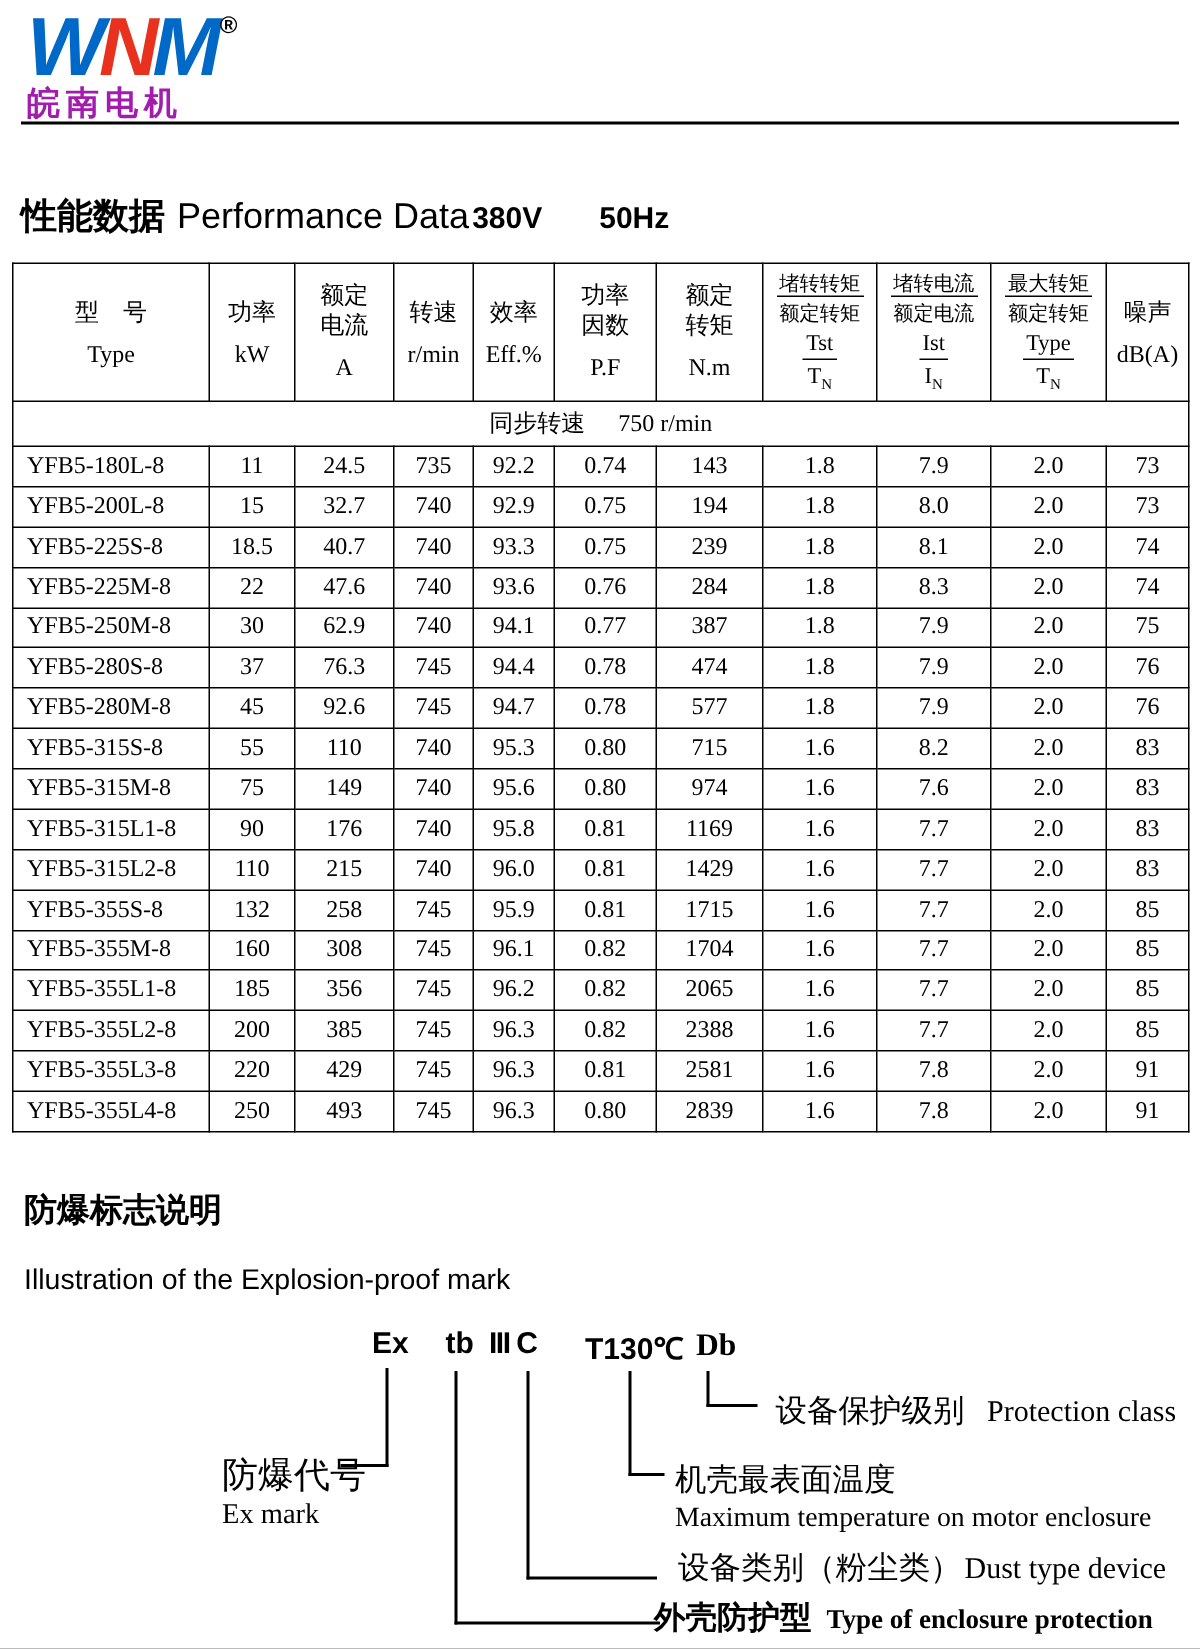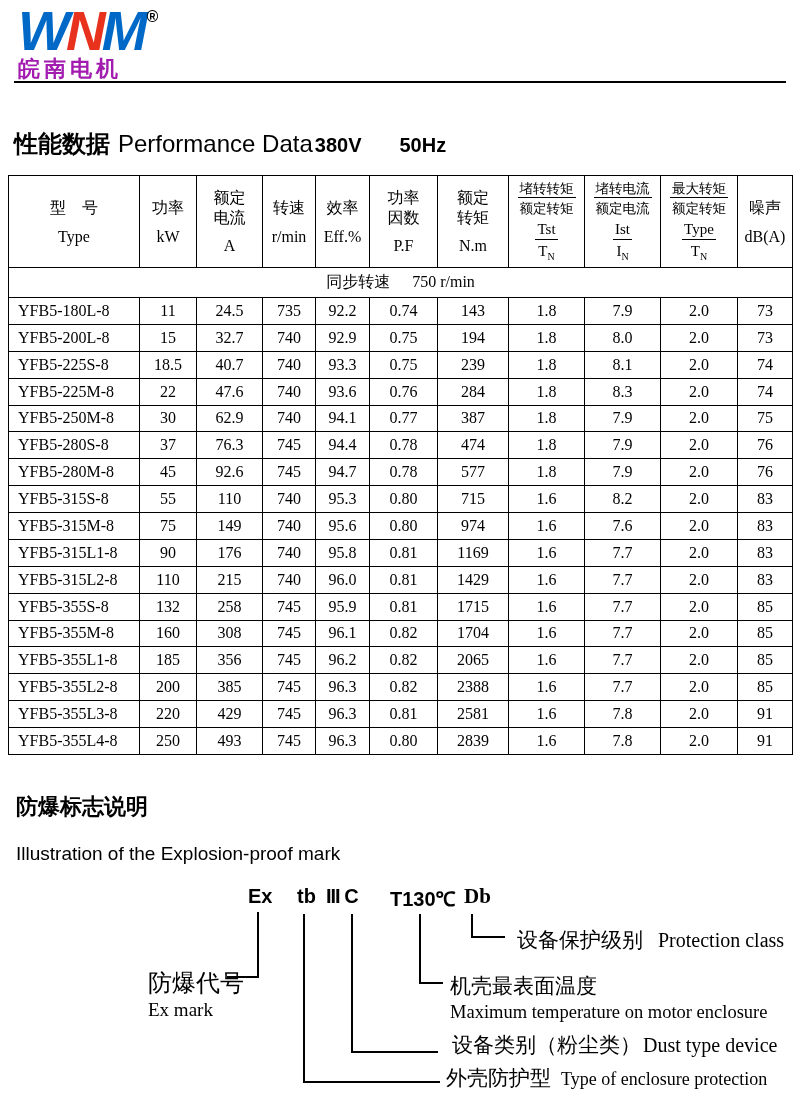--- a/index.html
+++ b/index.html
@@ -104,21 +104,21 @@
 
   .dlabel { position:absolute; white-space:nowrap; font-family:"Liberation Serif", serif; }
   .lbl-protection { left:517px; top:926px; font-size:21px; }
   .lbl-protection .en { font-size:20px; margin-left:15px; }
   .lbl-exmark-cn { left:148px; top:967px; font-size:24px; }
   .lbl-exmark-en { left:148px; top:999px; font-size:19px; }
   .lbl-temp-cn { left:450px; top:972px; font-size:21px; }
   .lbl-temp-en { left:450px; top:1002px; font-size:18.5px; }
   .lbl-dust { left:452px; top:1031px; font-size:21px; }
   .lbl-dust .en { font-size:20px; margin-left:2px; }
-  .lbl-encl { left:446px; top:1064px; font-size:21px; }
+  .lbl-encl { left:436px; top:1064px; font-size:21px;font-weight:bold; }
   .lbl-encl .en { font-size:18px; margin-left:10px; }
 </style>
 </head>
 <body>
 
 <div class="page">
 
   <div class="logo">
     <span class="lw">W</span><span class="ln">N</span><span class="lm">M</span><span class="reg">®</span>
   </div>

